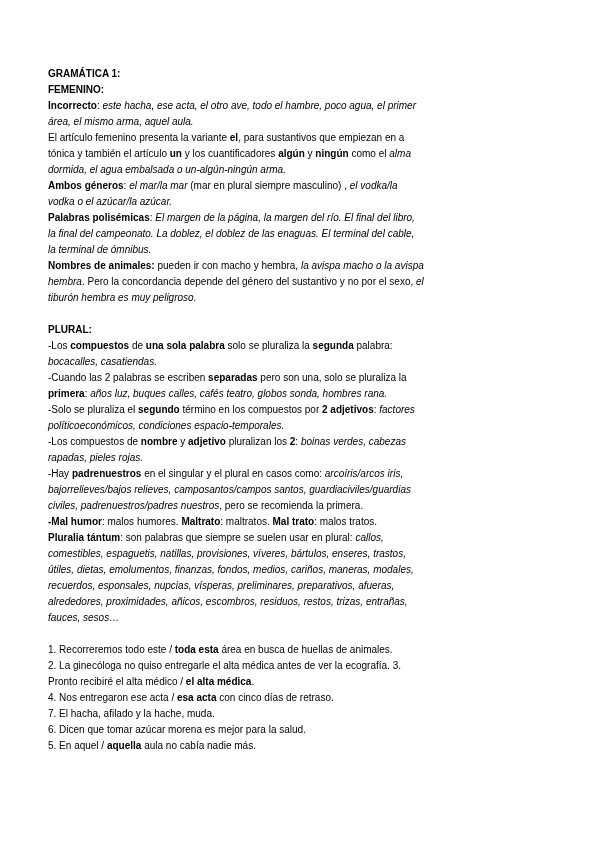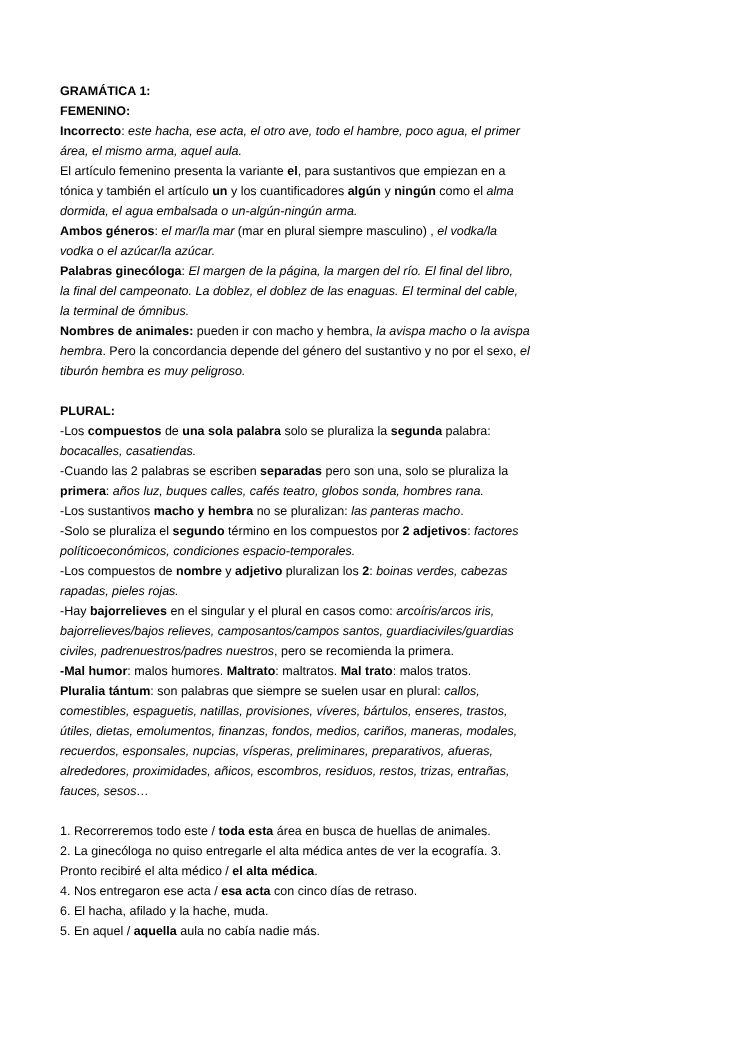--- a/index.html
+++ b/index.html
@@ -40,48 +40,48 @@
   <div class="doc">
       <p><span class="b">GRAMÁTICA 1:</span></p>
       <p><span class="b">FEMENINO:</span></p>
       <p><span class="b">Incorrecto</span><span>: </span><span class="i">este hacha, ese acta, el otro ave, todo el hambre, poco agua, el primer
 área, el mismo arma, aquel aula.</span></p>
       <p><span>El artículo femenino presenta la variante </span><span class="b">el</span><span>, para sustantivos que empiezan en a
 tónica y también el artículo </span><span class="b">un</span><span> y los cuantificadores </span><span class="b">algún</span><span> y </span><span class="b">ningún</span><span> como el </span><span class="i">alma
 dormida, el agua embalsada o un-algún-ningún arma.</span></p>
       <p><span class="b">Ambos géneros</span><span>: </span><span class="i">el mar/la mar</span><span> (mar en plural siempre masculino) , </span><span class="i">el vodka/la
 vodka o el azúcar/la azúcar.</span></p>
-      <p><span class="b">Palabras ginecóloga</span><span>: </span><span class="i">El margen de la página, la margen del río. El final del libro,
+      <p><span class="b">Palabras polisémicas</span><span>: </span><span class="i">El margen de la página, la margen del río. El final del libro,
 la final del campeonato. La doblez, el doblez de las enaguas. El terminal del cable,
 la terminal de ómnibus.</span></p>
       <p><span class="b">Nombres de animales:</span><span> pueden ir con macho y hembra, </span><span class="i">la avispa macho o la avispa
 hembra</span><span>. Pero la concordancia depende del género del sustantivo y no por el sexo, </span><span class="i">el
 tiburón hembra es muy peligroso.</span></p>
       <p class="blank">&nbsp;</p>
       <p><span class="b">PLURAL:</span></p>
       <p><span>-Los </span><span class="b">compuestos</span><span> de </span><span class="b">una sola palabra</span><span> solo se pluraliza la </span><span class="b">segunda</span><span> palabra:
 </span><span class="i">bocacalles, casatiendas.</span></p>
       <p><span>-Cuando las 2 palabras se escriben </span><span class="b">separadas</span><span> pero son una, solo se pluraliza la
 </span><span class="b">primera</span><span>: </span><span class="i">años luz, buques calles, cafés teatro, globos sonda, hombres rana.</span></p>
-      <p><span>-Los sustantivos </span><span class="b">macho y hembra</span><span> no se pluralizan: </span><span class="i">las panteras macho</span><span>.</span></p>
       <p><span>-Solo se pluraliza el </span><span class="b">segundo</span><span> término en los compuestos por </span><span class="b">2 adjetivos</span><span>: </span><span class="i">factores
 políticoeconómicos, condiciones espacio-temporales.</span></p>
       <p><span>-Los compuestos de </span><span class="b">nombre</span><span> y </span><span class="b">adjetivo</span><span> pluralizan los </span><span class="b">2</span><span>: </span><span class="i">boinas verdes, cabezas
 rapadas, pieles rojas.</span></p>
-      <p><span>-Hay </span><span class="b">bajorrelieves</span><span> en el singular y el plural en casos como: </span><span class="i">arcoíris/arcos iris,
+      <p><span>-Hay </span><span class="b">padrenuestros</span><span> en el singular y el plural en casos como: </span><span class="i">arcoíris/arcos iris,
 bajorrelieves/bajos relieves, camposantos/campos santos, guardiaciviles/guardias
 civiles, padrenuestros/padres nuestros</span><span>, pero se recomienda la primera.</span></p>
       <p><span class="b">-Mal humor</span><span>: malos humores. </span><span class="b">Maltrato</span><span>: maltratos. </span><span class="b">Mal trato</span><span>: malos tratos.</span></p>
       <p><span class="b">Pluralia tántum</span><span>: son palabras que siempre se suelen usar en plural: </span><span class="i">callos,
 comestibles, espaguetis, natillas, provisiones, víveres, bártulos, enseres, trastos,
 útiles, dietas, emolumentos, finanzas, fondos, medios, cariños, maneras, modales,
 recuerdos, esponsales, nupcias, vísperas, preliminares, preparativos, afueras,
 alrededores, proximidades, añicos, escombros, residuos, restos, trizas, entrañas,
 fauces, sesos…</span></p>
       <p class="blank">&nbsp;</p>
       <p><span>1. Recorreremos todo este / </span><span class="b">toda esta</span><span> área en busca de huellas de animales.</span></p>
       <p><span>2. La ginecóloga no quiso entregarle el alta médica antes de ver la ecografía. 3.
 Pronto recibiré el alta médico / </span><span class="b">el alta médica</span><span>.</span></p>
       <p><span>4. Nos entregaron ese acta / </span><span class="b">esa acta</span><span> con cinco días de retraso.</span></p>
-      <p><span>6. El hacha, afilado y la hache, muda.</span></p>
+      <p><span>7. El hacha, afilado y la hache, muda.</span></p>
+      <p><span>6. Dicen que tomar azúcar morena es mejor para la salud.</span></p>
       <p><span>5. En aquel / </span><span class="b">aquella</span><span> aula no cabía nadie más.</span></p>
     </div>
 </div>
 
 </body></html>

